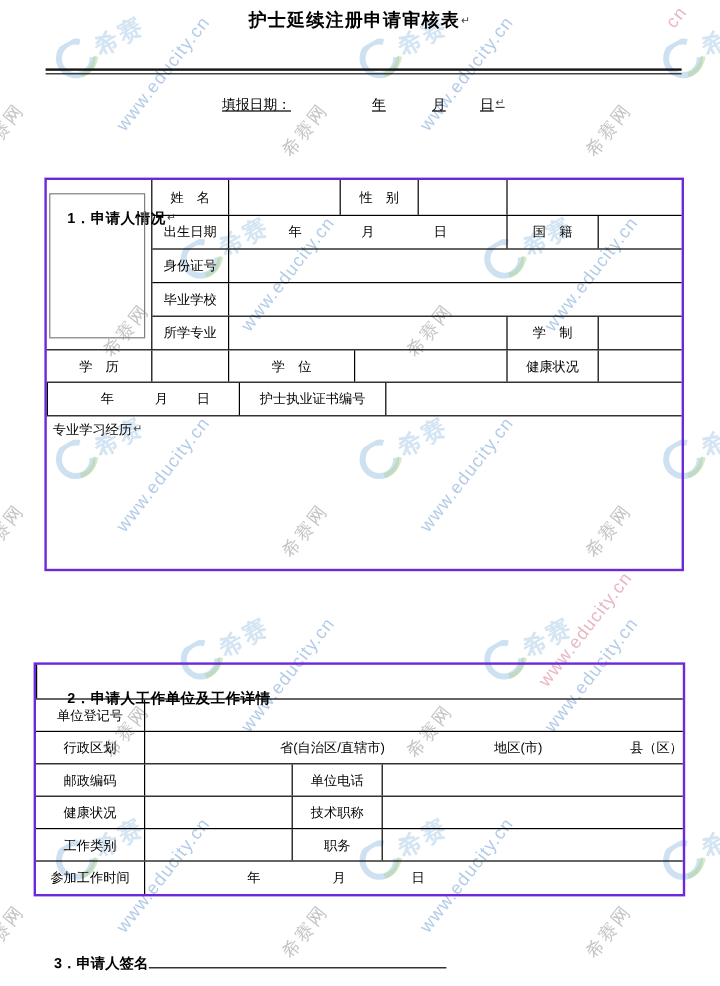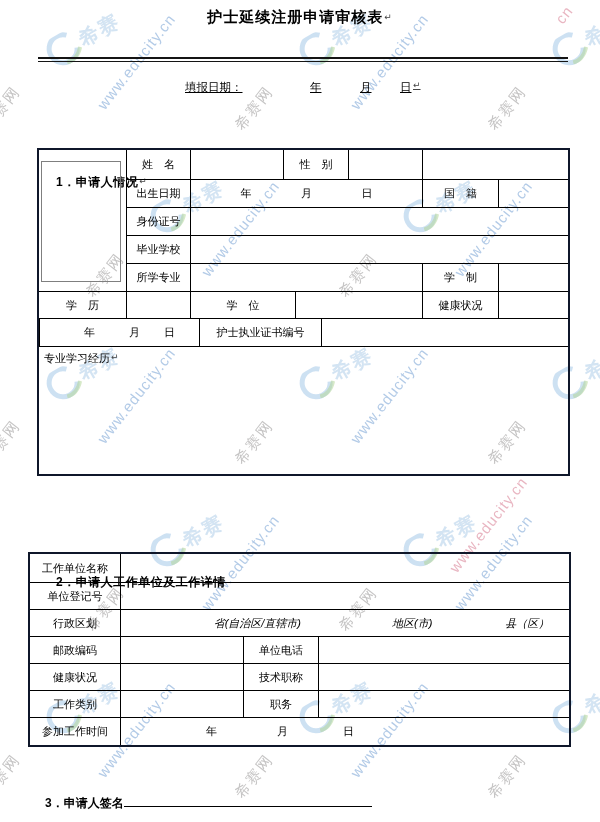--- a/index.html
+++ b/index.html
@@ -21,36 +21,36 @@
   .content{position:absolute;inset:0;z-index:1;}
   .title{position:absolute;top:8px;left:0;width:100%;text-align:center;
          font-size:15px;font-weight:bold;letter-spacing:1px;}
   .pilcrow{font-size:9px;font-weight:normal;color:#444;vertical-align:2px;margin-left:1px;}
   .double-rule{position:absolute;left:38px;top:57px;width:530px;height:2px;
          border-top:2.5px solid #141414;border-bottom:1px solid #141414;}
   .date-line{position:absolute;left:0;top:80px;width:100%;height:16px;font-size:11.5px;}
   .date-line span{position:absolute;top:0;text-decoration:underline;}
   .sec-title{position:absolute;font-size:12px;font-weight:bold;letter-spacing:.5px;margin-top:44px;}
   
-  .tbl{position:absolute;border:2px solid #0f172a;box-sizing:border-box;background:transparent;font-size:11px;}
+  .tbl{position:absolute;border:2px solid #6d28d9;box-sizing:border-box;background:transparent;font-size:11px;}
   .r{display:flex;border-top:1px solid #000;box-sizing:border-box;}
   .r.first{border-top:none;}
   .c{border-left:1px solid #000;box-sizing:border-box;display:flex;align-items:center;justify-content:center;
      white-space:nowrap;overflow:hidden;}
   .c.first{border-left:none;}
   .c.grow{flex:1;}
   .upper{display:flex;}
   .photocol{width:88px;border-right:1px solid #000;box-sizing:border-box;position:relative;}
   .rstack{flex:1;}
   .photo-box{position:absolute;left:2px;top:11px;width:80px;height:121px;border:1px solid #7f7f7f;box-sizing:border-box;}
   .ymd{justify-content:space-evenly;}
   .ymd2{justify-content:flex-start;}
   .bigcell{display:block;height:128px;border-top:1px solid #000;box-sizing:border-box;
      padding:4px 0 0 5px;text-align:left;}
-  .regioncell{justify-content:center;font-style:italic;}
+  .regioncell{justify-content:flex-end;}
   .sig{position:absolute;left:45px;top:795px;font-size:12px;font-weight:bold;}
   .sig-line{display:inline-block;width:248px;border-bottom:1.5px solid #000;height:11px;}
 </style>
 </head>
 <body>
 
 <div class="page">
 
   <div class="wm-layer" id="wm-layer">
       <div class="wm-unit" style="left: -30px; top: 15px;">
@@ -274,21 +274,20 @@
       </div>
       <div class="bigcell">
         <span>专业学习经历</span><span class="pilcrow">↵</span>
       </div>
     </div>
 
     <div class="sec-title" style="left:56px;top:530px"><span>2．申请人工作单位及工作详情</span></div>
 
     <div class="tbl" style="left:28px;top:552px;width:543px;">
       <div class="r first" style="height:28px">
-        <div class="c first" style="width:90px">工作单位名称</div>
         <div class="c grow"></div>
       </div>
       <div class="r" style="height:27px">
         <div class="c first" style="width:90px">单位登记号</div>
         <div class="c grow"></div>
       </div>
       <div class="r" style="height:27px">
         <div class="c first" style="width:90px">行政区划</div>
         <div class="c grow regioncell">
           <span style="margin-left:73px">省(自治区/直辖市)</span>

